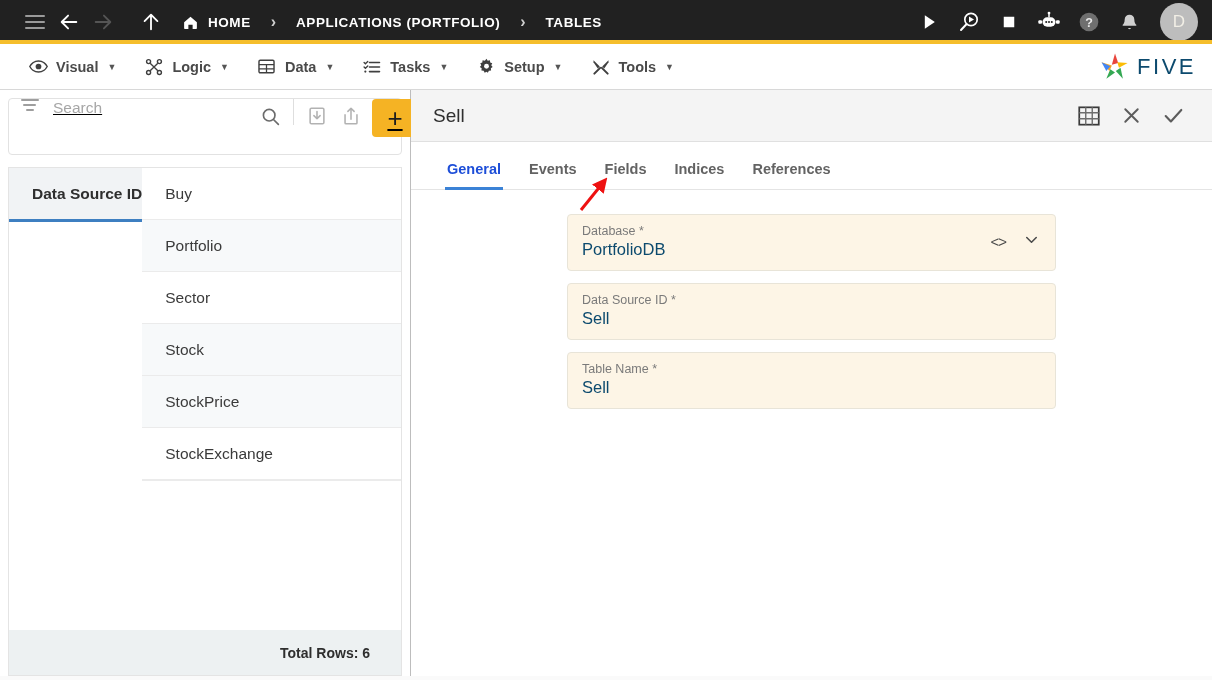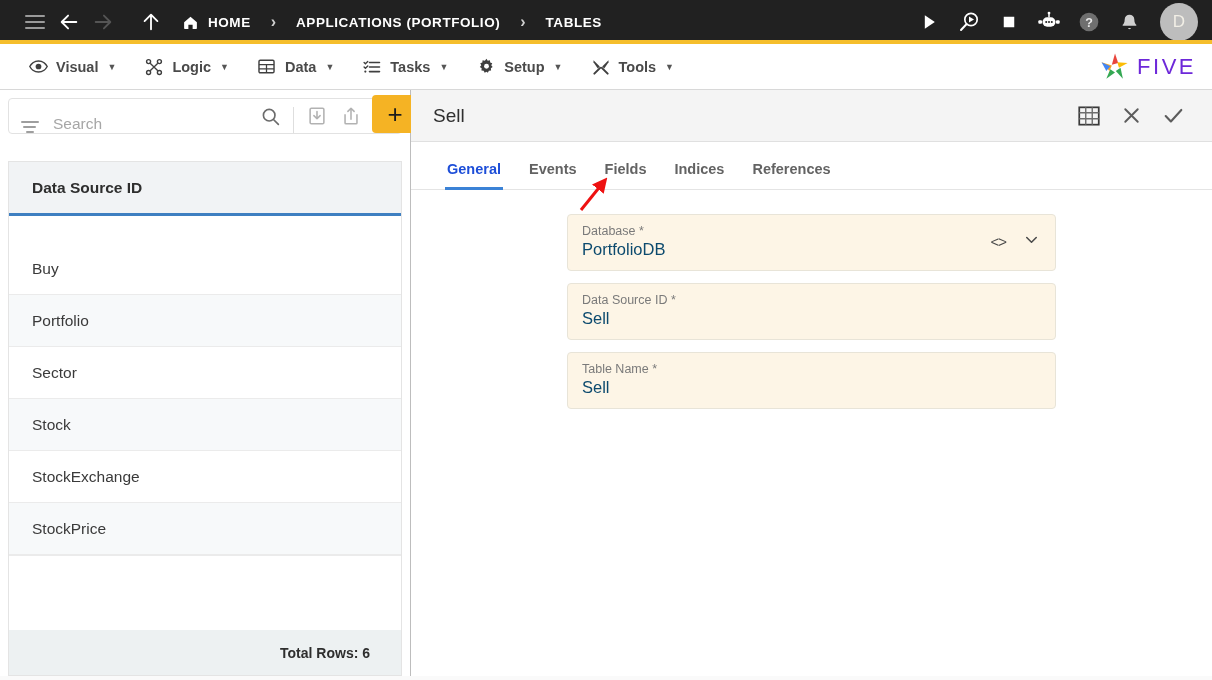--- a/index.html
+++ b/index.html
@@ -62,38 +62,39 @@
     color: #4a4a4a; font-size: 14.5px; font-weight: bold;
   }
   .caret { font-size: 9px; color: #555; margin-left: 1px; }
   .mi-icon { display:flex; align-items:center; justify-content:center; width:20px; height:20px; }
 
   .logo {
     position: absolute; right: 16px; top: 50%; transform: translateY(-50%);
     display: flex; align-items: center; gap: 6px;
   }
   .logo-text {
-    font-size: 22px; letter-spacing: 2.5px; color: #6d28d9;
+    font-size: 22px; letter-spacing: 2.5px; color: #0c4a6e;
     font-family: "Liberation Sans", sans-serif;
   }
 
   
   .workspace { display: flex; width: 1212px; height: 590px; background: #fafafa; }
 
   
   .leftpane {
     width: 411px; height: 586px; background: #ffffff;
     border-right: 1px solid #bdbdbd;
     display: flex; flex-direction: column;
     padding: 8px 8px 0 8px;
   }
   .searchbar {
-    height: 36px; border: 1px solid #e2e2e2; border-radius: 4px;
-    display: flex; align-items: flex-end; padding: 0 6px 0 12px; background:#fff;
+    height: 57px; border: 1px solid #e2e2e2; border-radius: 4px;
+    display: flex; align-items: flex-start; padding: 0 6px 0 12px; background:#fff;
     flex: none;
+    text-decoration: underline;
   }
   .filter-ic { width:22px; display:flex; flex-direction:column; gap:3px; cursor:pointer; }
   .filter-ic i { height:2px; background:#9e9e9e; border-radius:1px; display:block; }
   .filter-ic i:nth-child(1){ width:18px; } .filter-ic i:nth-child(2){ width:13px; margin-left:2px; }
   .filter-ic i:nth-child(3){ width:8px; margin-left:5px; }
   .search-input {
     flex: 1; border: none; outline: none; font-size: 15.5px;
     color: #333; padding-left: 14px; background: transparent;
     font-family: "Liberation Sans", sans-serif;
   }
@@ -101,22 +102,22 @@
   .sb-btn { width:34px; height:34px; display:flex; align-items:center; justify-content:center; cursor:pointer; flex:none;}
   .vdiv { width:1px; height:26px; background:#dedede; margin:0 6px; flex:none; }
   .plus-btn {
     width: 46px; height: 38px; background: #F5B324; border-radius: 4px;
     display: flex; align-items: center; justify-content: center;
     cursor: pointer; margin-left: 4px; flex: none;
   }
   .plus-btn span { color:#1d1d1d; font-size:26px; line-height:1; font-weight:300; }
 
   .listwrap {
-    margin-top: 27px; flex: 1; display: flex; flex-direction: column;
-    border: 1px solid #e4e4e4; border-bottom: none; overflow: hidden; gap: 27px;
+    margin-top: 12px; flex: 1; display: flex; flex-direction: row;
+    border: 1px solid #e4e4e4; border-bottom: none; overflow: hidden;
   }
   .list-header {
     height: 54px; background: #F1F3F5; border-bottom: 3px solid #3E7FC1;
     display: flex; align-items: center; padding-left: 23px; flex: none;
   }
   .list-header span { font-size: 15.5px; font-weight: bold; color: #2e2e2e; }
   .list-body { flex: 1; overflow: hidden; }
   .list-row {
     height: 52px; display: flex; align-items: center; padding-left: 23px;
     border-bottom: 1px solid #ebebeb; cursor: pointer;
@@ -401,25 +402,25 @@
         </div>
         <div class="list-row alt">
           <span>Portfolio</span>
         </div>
         <div class="list-row">
           <span>Sector</span>
         </div>
         <div class="list-row alt">
           <span>Stock</span>
         </div>
+        <div class="list-row alt">
+          <span>StockPrice</span>
+        </div>
         <div class="list-row">
           <span>StockExchange</span>
-        </div>
-        <div class="list-row alt">
-          <span>StockPrice</span>
         </div>
         <div class="list-filler"></div>
       </div>
     </div>
 
     <div class="list-footer">
       <span>Total Rows: 6</span>
     </div>
   </div>
 

